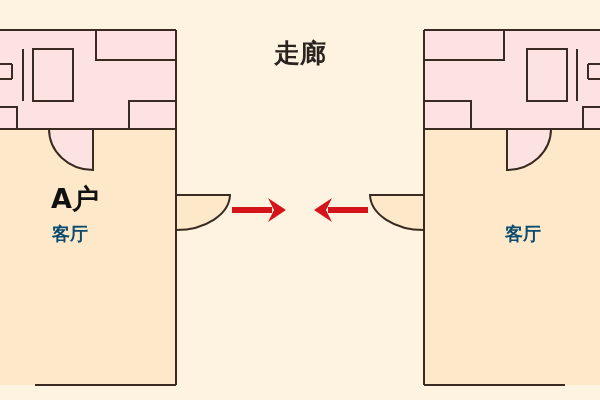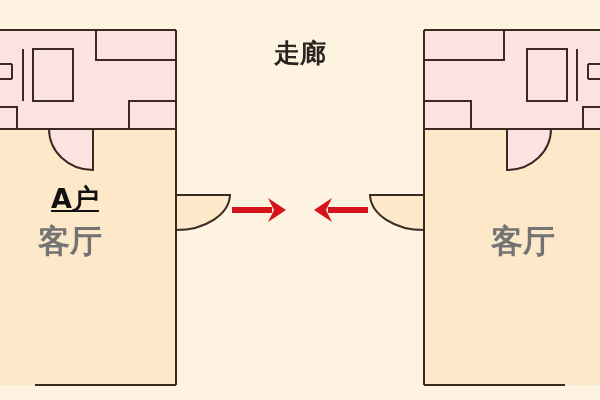--- a/index.html
+++ b/index.html
@@ -1,21 +1,21 @@
 <!DOCTYPE html>
 <html><head>
 <meta charset="utf-8">
 <style>
   html, body { margin:0; padding:0; }
   body { width:600px; height:400px; overflow:hidden; background:#fdf3e0; position:relative; font-family:"DejaVu Sans", sans-serif; }
   #stage { position:absolute; left:0; top:0; width:600px; height:400px; }
   .label { position:absolute; font-weight:bold; text-align:center; line-height:1; }
   .corridor-label { left:270px; top:38px; width:60px; font-size:26px; color:#2b2320; line-height:30px; }
   .unit-title { font-size:27px; color:#111; width:120px; }
-  .unit-sub { font-size:32px; color:#737373; width:120px; }
+  .unit-sub { font-size:18px; color:#0c4a6e; width:120px; }
   .clash { left:255px; top:238px; width:90px; font-size:27px; color:#d4141a; }
 </style>
 </head>
 <body>
 
 <div id="stage">
   <svg width="600" height="400" viewBox="0 0 600 400" style="position:absolute;left:0;top:0;">
 
     <g>
       <rect x="0" y="30" width="176" height="100" fill="#fde2e2"></rect>
@@ -71,18 +71,18 @@
       <polygon points="268,198 286,210 268,222 274,210" fill="#d4141a"></polygon>
     </g>
     <g>
       <rect x="328" y="207" width="40" height="6" fill="#d4141a"></rect>
       <polygon points="332,198 314,210 332,222 326,210" fill="#d4141a"></polygon>
     </g>
   </svg>
 
   <div class="label corridor-label">走廊</div>
 
-  <div class="label unit-title" style="left:15px;top:185px;text-decoration:underline;">A户</div>
+  <div class="label unit-title" style="left:15px;top:185px;">A户</div>
   <div class="label unit-sub" style="left:10px;top:225px;">客厅</div>
 
   <div class="label unit-sub" style="left:463px;top:225px;">客厅</div>
 
 </div>
 
 </body></html>

